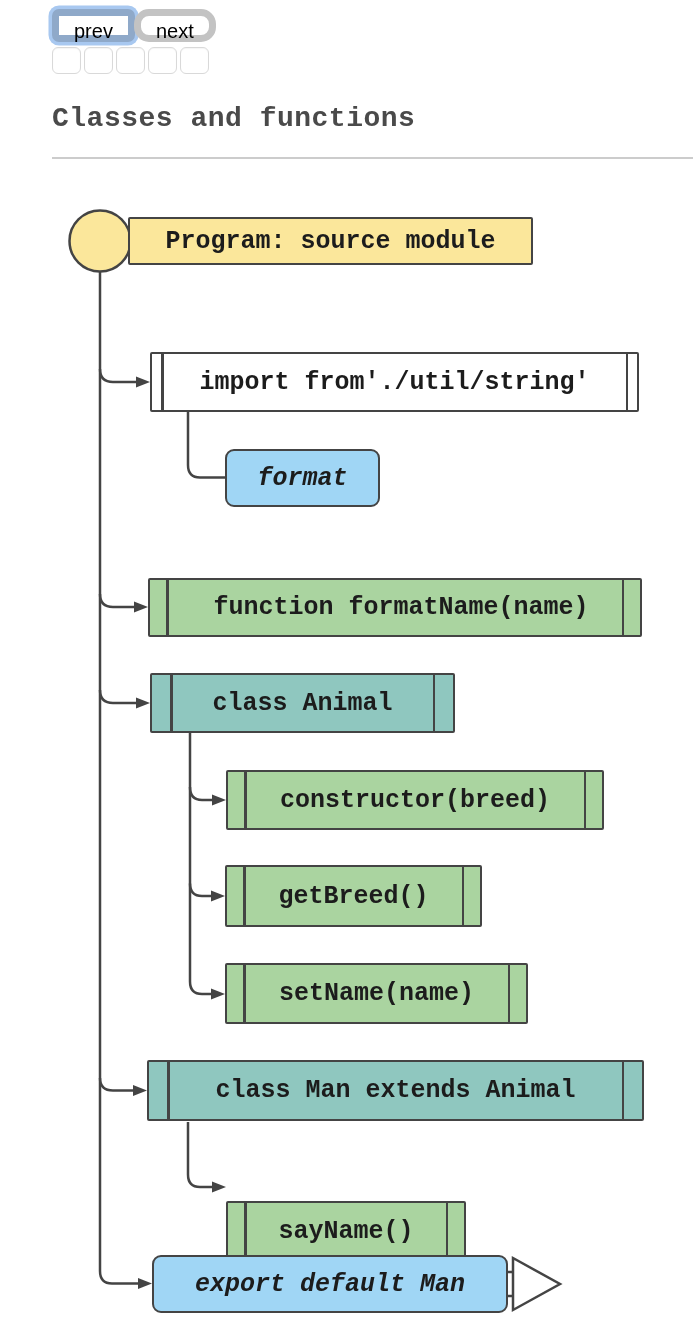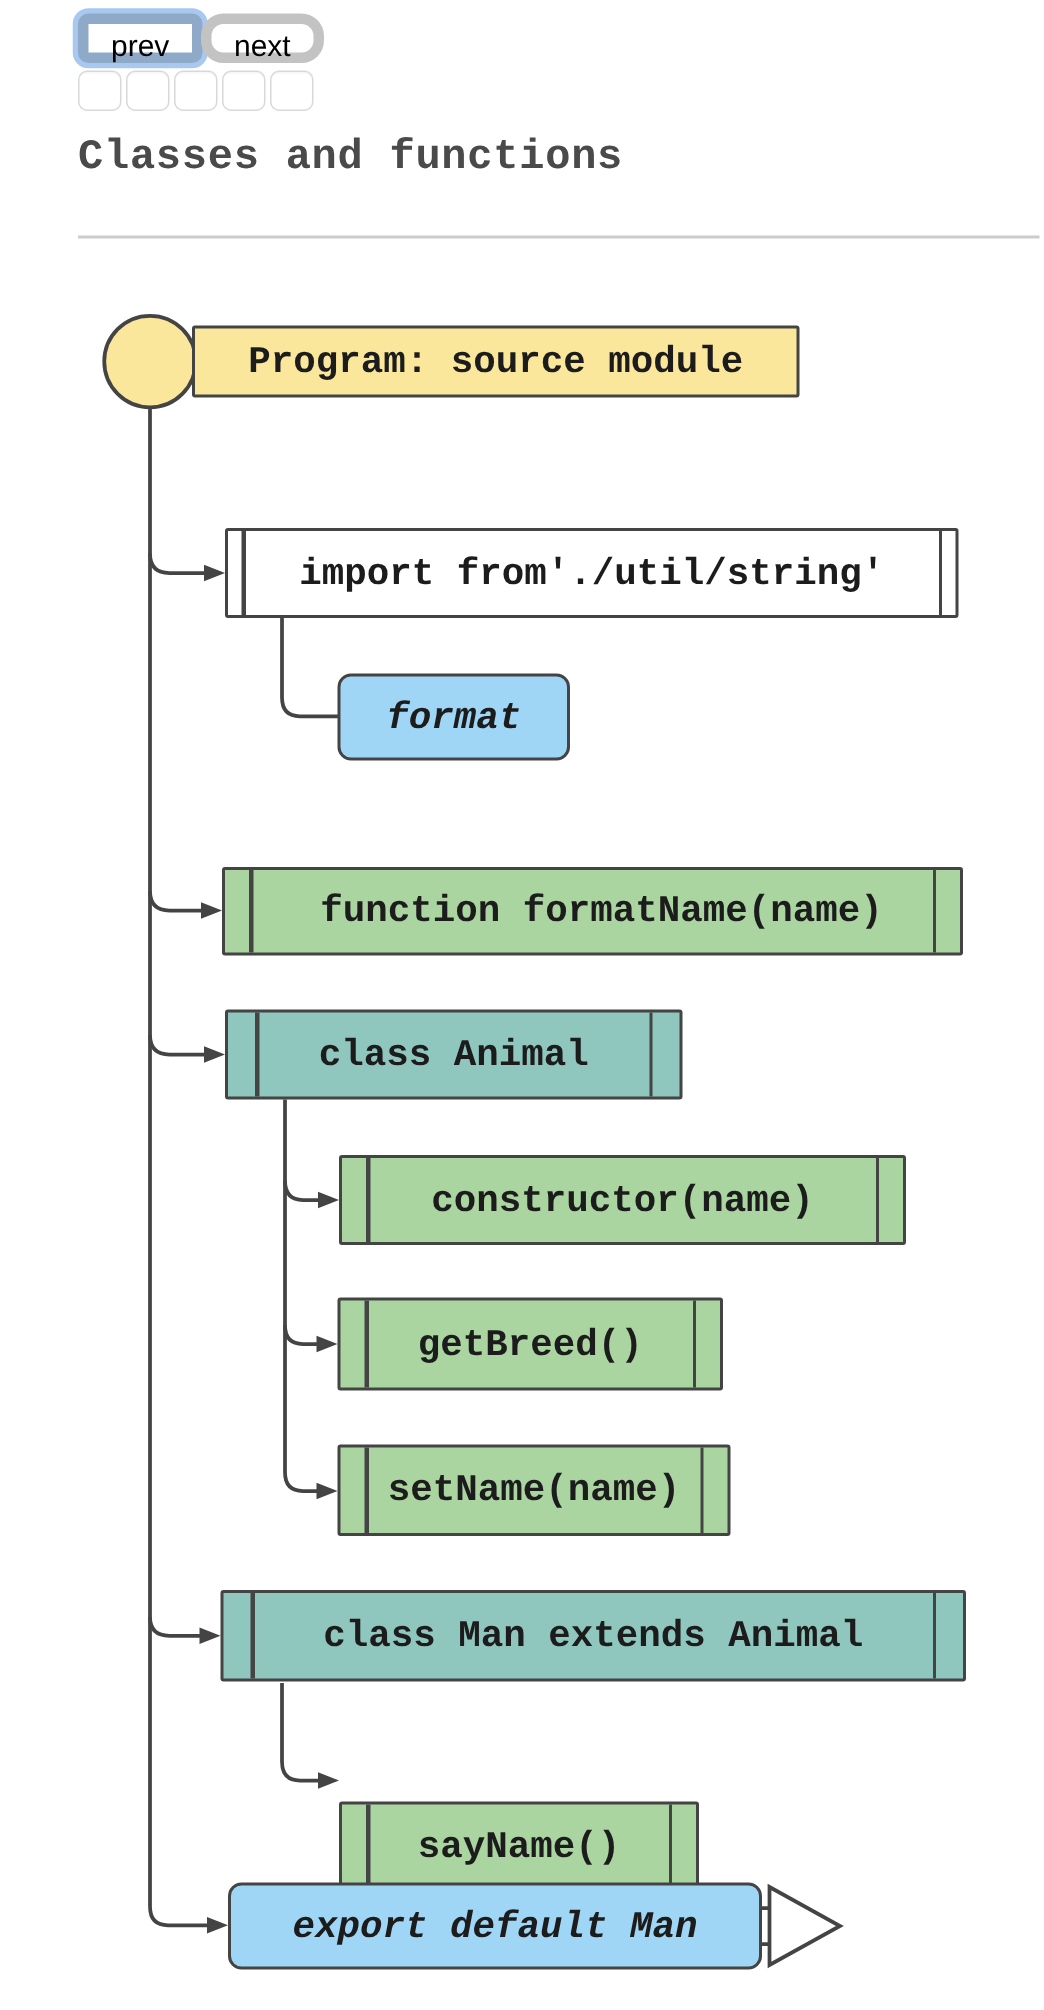--- a/index.html
+++ b/index.html
@@ -43,21 +43,21 @@
     border-radius: 6px;
     margin-right: 3px;
     box-shadow: inset 0 1px 1px rgba(0,0,0,0.04);
     cursor: pointer;
     padding: 0;
   }
 
   
   h1.page-title {
     position: absolute;
-    left: 52px; top: 90px;
+    left: 52px; top: 103px;
     margin: 0;
     font: 700 28px "Liberation Mono", "DejaVu Sans Mono", monospace;
     color: #4a4a4a;
     letter-spacing: 0.5px;
     white-space: nowrap;
   }
   .rule {
     position: absolute;
     left: 52px; right: 3px; top: 157px;
     border: 0;
@@ -159,23 +159,23 @@
 <div class="node yellow" style="left:128px; top:217px; width:405px; height:48px;">Program: source module</div>
 
 <div class="node white bars" style="--inset:9px; left:150px; top:352px; width:489px; height:60px;">import from'./util/string'</div>
 
 <div class="node blue" style="left:225px; top:449px; width:155px; height:58px;">format</div>
 
 <div class="node green bars" style="--inset:16px; left:148px; top:578px; width:494px; height:59px;padding-left:12px;">function formatName(name)</div>
 
 <div class="node teal bars" style="--inset:18px; left:150px; top:673px; width:305px; height:60px;">class Animal</div>
 
-<div class="node green bars" style="--inset:16px; left:226px; top:770px; width:378px; height:60px;">constructor(name)</div>
+<div class="node green bars" style="--inset:16px; left:226px; top:770px; width:378px; height:60px;">constructor(breed)</div>
 
 <div class="node green bars" style="--inset:16px; left:225px; top:865px; width:257px; height:62px;">getBreed()</div>
 
-<div class="node green bars" style="--inset:16px; left:225px; top:963px; width:262px; height:61px;">setName(name)</div>
+<div class="node green bars" style="--inset:16px; left:225px; top:963px; width:303px; height:61px;">setName(name)</div>
 
 <div class="node teal bars" style="--inset:18px; left:147px; top:1060px; width:497px; height:61px;">class Man extends Animal</div>
 
 <div class="node green bars" style="--inset:16px; left:226px; top:1157px; width:240px; height:61px;margin-top:44px;">sayName()</div>
 
 <div class="node blue" style="left:152px; top:1255px; width:356px; height:58px;">export default Man</div>
 
 </body></html>

